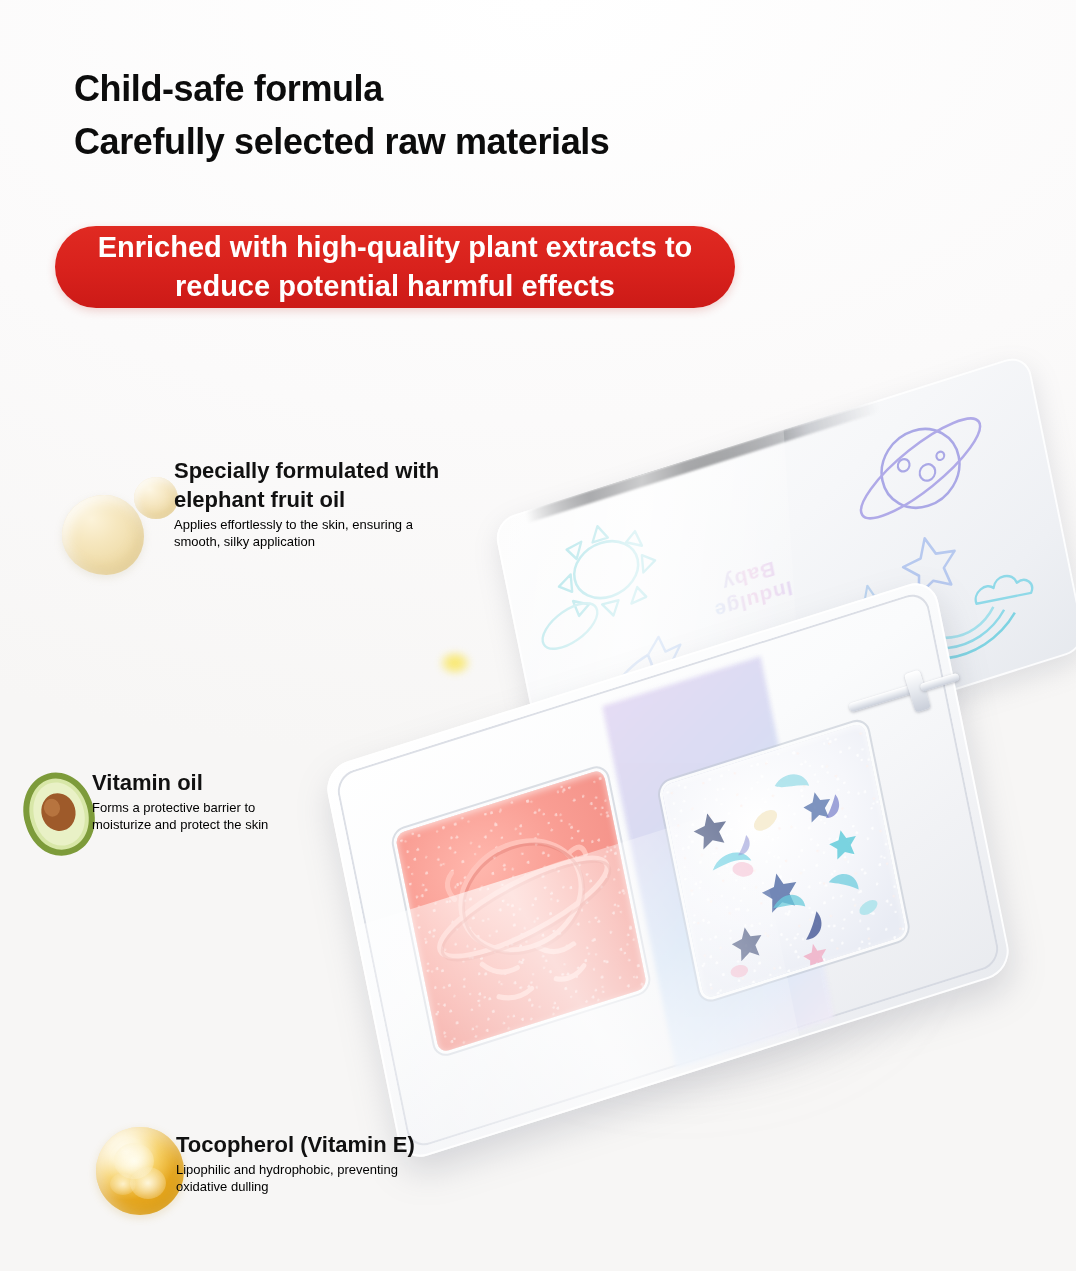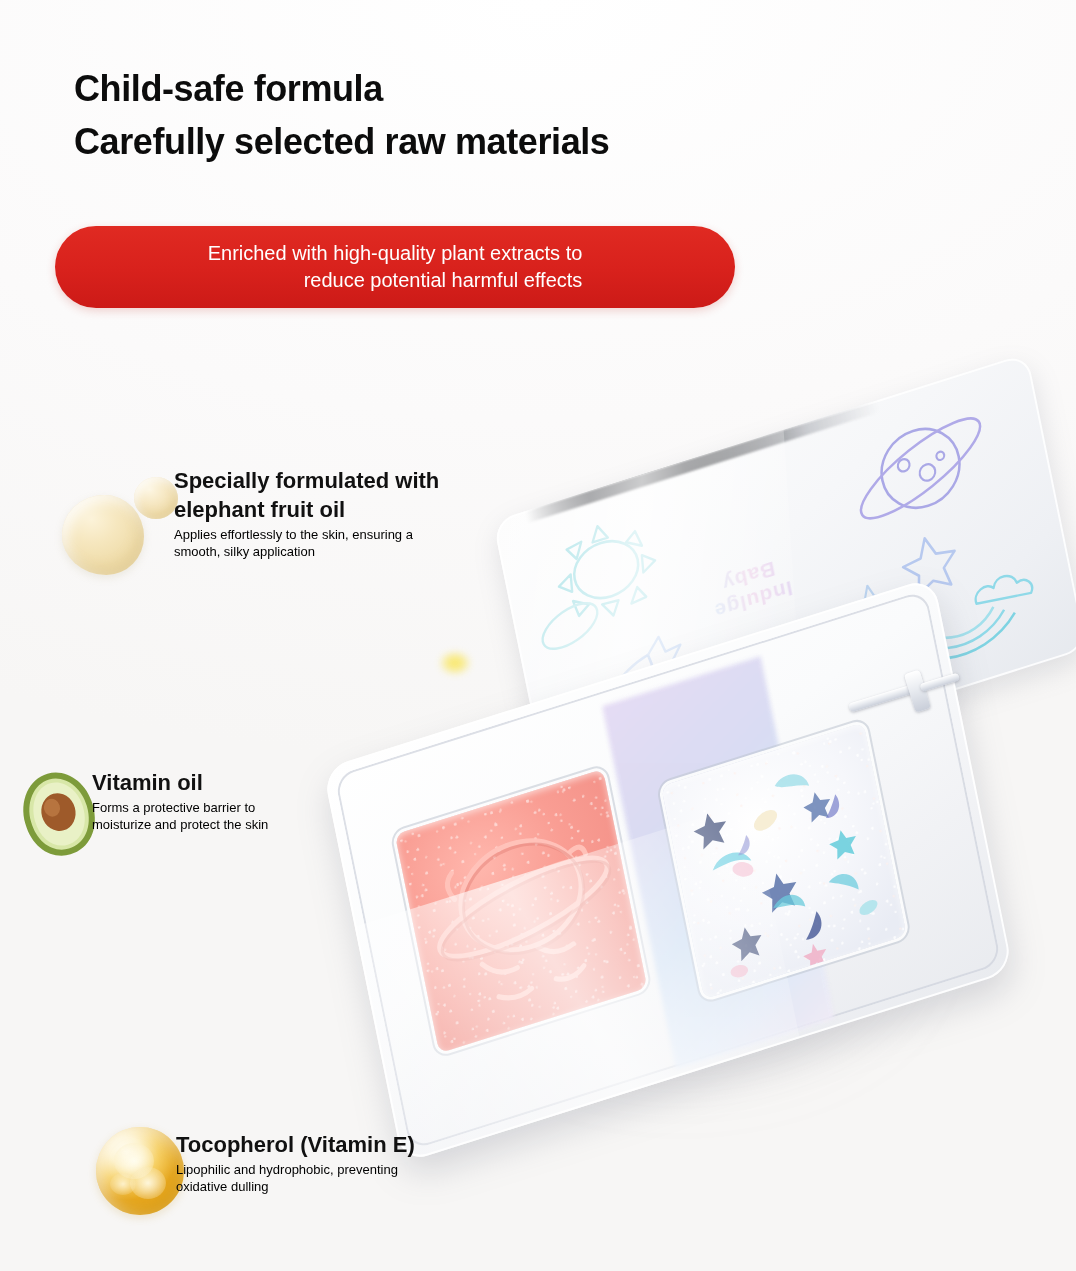--- a/index.html
+++ b/index.html
@@ -59,25 +59,24 @@
     border-radius: 41px;
     background: linear-gradient(180deg, #e02a22 0%, #d8211c 55%, #cc1a17 100%);
     box-shadow: 0 3px 10px rgba(190,40,30,0.20);
     display: flex;
     align-items: center;
     justify-content: center;
     text-align: center;
   }
   .banner-text {
     color: #ffffff;
-    font-size: 20px;
+    font-size: 29px;
     line-height: 1.36;
-    font-weight: 400;
+    font-weight: 700;
     padding: 0 26px;
-    text-align: right;
   }
   .banner-text .bl { display: block; }
 
   
   .product-stage {
     position: absolute;
     left: 330px;
     top: 400px;
     width: 760px;
     height: 820px;
@@ -267,21 +266,21 @@
     margin: 0 0 2px 0;
   }
   .callout-body {
     font-size: 13px;
     font-weight: 400;
     color: #000000;
     line-height: 1.34;
     margin: 0;
   }
 
-  #callout-elephant { left: 174px; top: 456px; width: 400px; margin-top: 10px; }
+  #callout-elephant { left: 174px; top: 456px; width: 400px; }
   #callout-avocado  { left: 92px;  top: 768px; width: 340px; }
   #callout-tocopherol { left: 176px; top: 1130px; width: 430px; }
 
   
   .icon-oil-wrap { position: absolute; left: 58px; top: 473px; width: 150px; height: 120px; }
   .drop-big {
     position: absolute; left: 4px; top: 22px; width: 82px; height: 80px;
     border-radius: 52% 48% 46% 54% / 50% 52% 48% 50%;
     background: radial-gradient(65% 60% at 36% 30%, #fcf3d9 0%, #f6e7bf 48%, #efdca9 100%);
     box-shadow: inset -5px -6px 12px rgba(205,180,120,0.35), inset 5px 6px 14px rgba(255,255,255,0.9), 0 3px 8px rgba(180,165,120,0.18);

